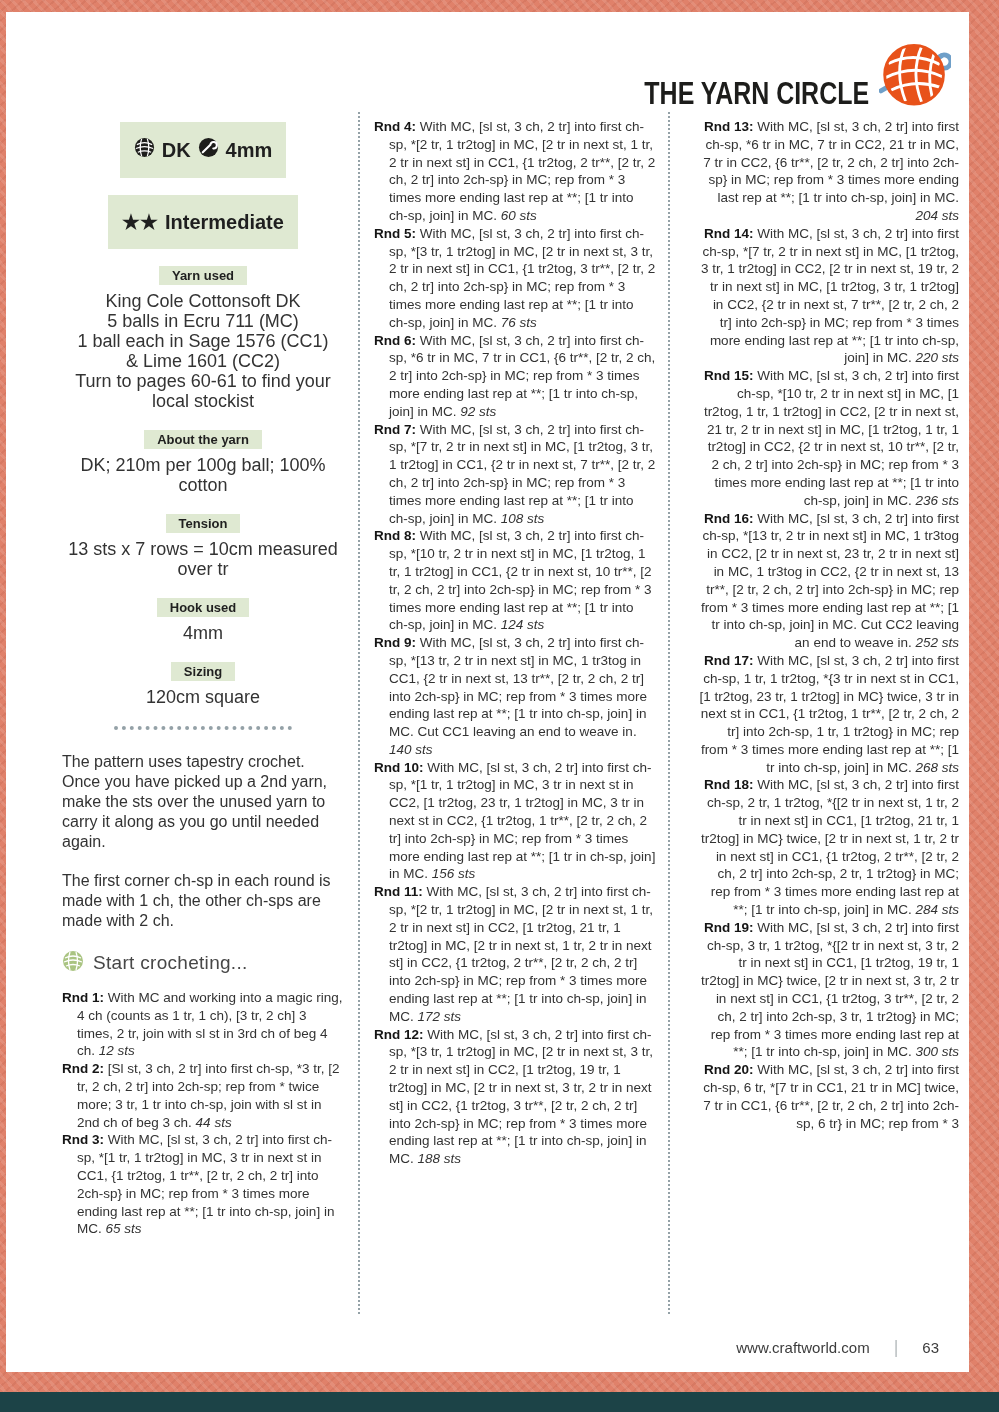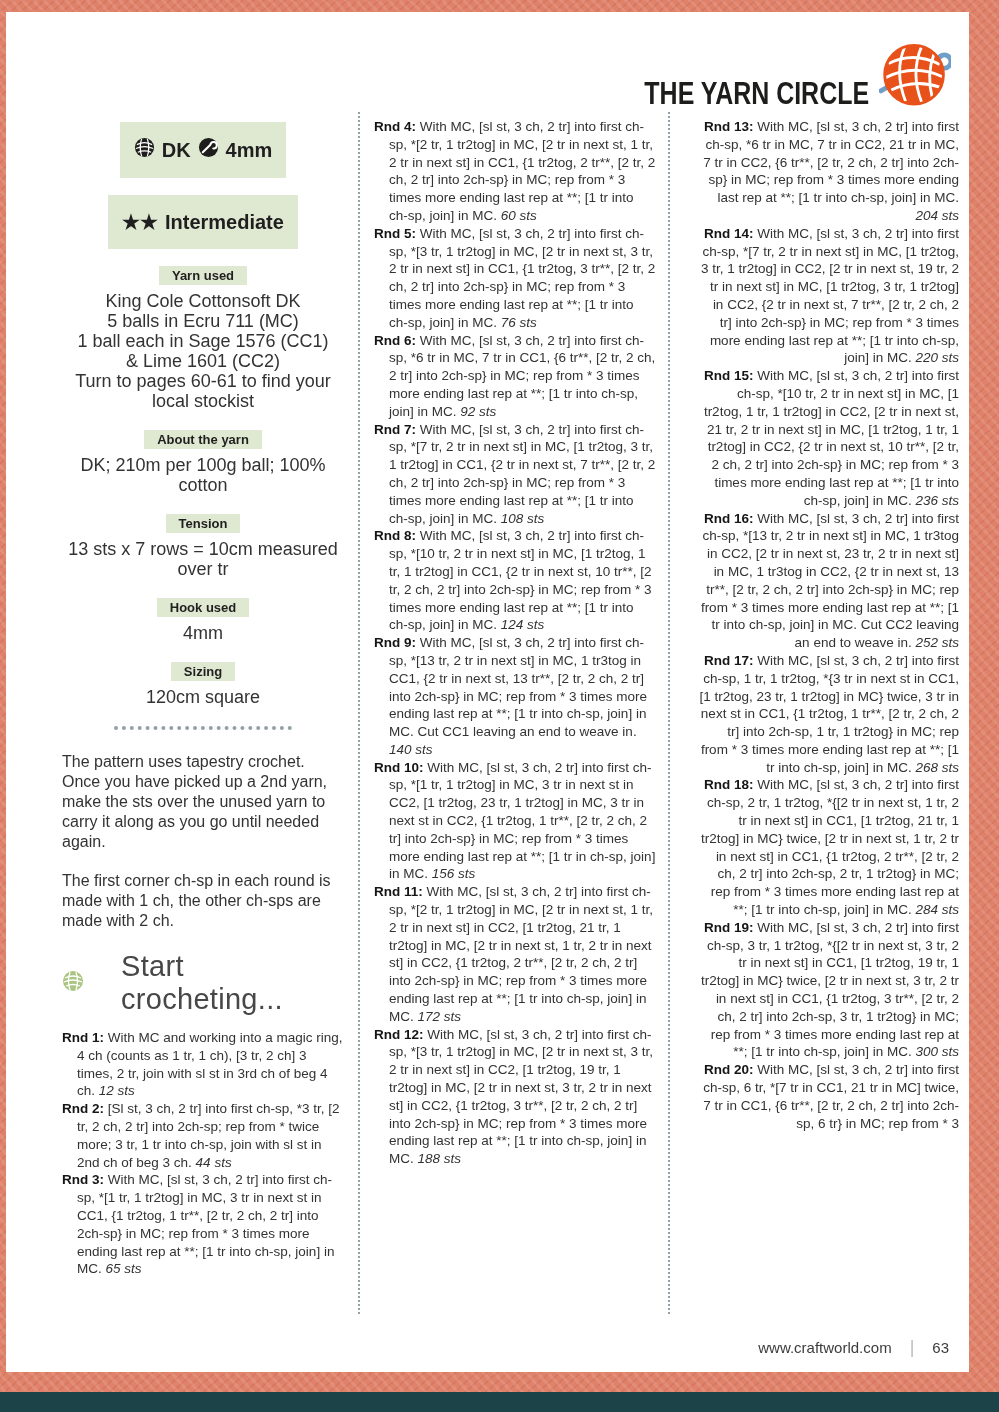--- a/index.html
+++ b/index.html
@@ -40,31 +40,31 @@
   .info-sec{text-align:center;margin-bottom:19px;}
   .sec-head{
     display:inline-block;background:#dfe9d2;padding:2px 13px;
     font-weight:bold;font-size:13px;color:#1f1f1f;margin-bottom:6px;
   }
   .sec-lines{font-size:18px;line-height:20px;white-space:pre-line;margin:0;color:#333;}
   .dots-divider{border-top:4px dotted #94a1a7;width:178px;margin:16px auto 22px;}
   .note{font-size:16px;line-height:20px;margin:0 0 19px;color:#333;}
 
   .start-head{display:flex;align-items:center;gap:9px;margin:0 0 13px;}
-  .start-head-label{font-size:29px;color:#474747;letter-spacing:0.3px;margin-left:28px;}
+  .start-head-label{font-size:19px;color:#474747;letter-spacing:0.3px;}
 
   
   .round{font-size:13.5px;line-height:17.8px;margin:0;
          padding-left:15px;text-indent:-15px;color:#333;}
   .round b{color:#151515;}
   .round i{font-style:italic;}
 
   
-  .footer{position:absolute;right:20px;bottom:14px;font-size:15px;color:#3c3c3c;
-          display:flex;align-items:center;gap:18px;}
+  .footer{position:absolute;right:30px;bottom:14px;font-size:15px;color:#3c3c3c;
+          display:flex;align-items:center;gap:24px;}
   .footer .sep{color:#b9bec0;font-size:18px;}
 </style>
 </head>
 <body>
 
 <div class="page">
 
   <div class="header">
     <span class="masthead-title">THE YARN CIRCLE</span>
     <span>

